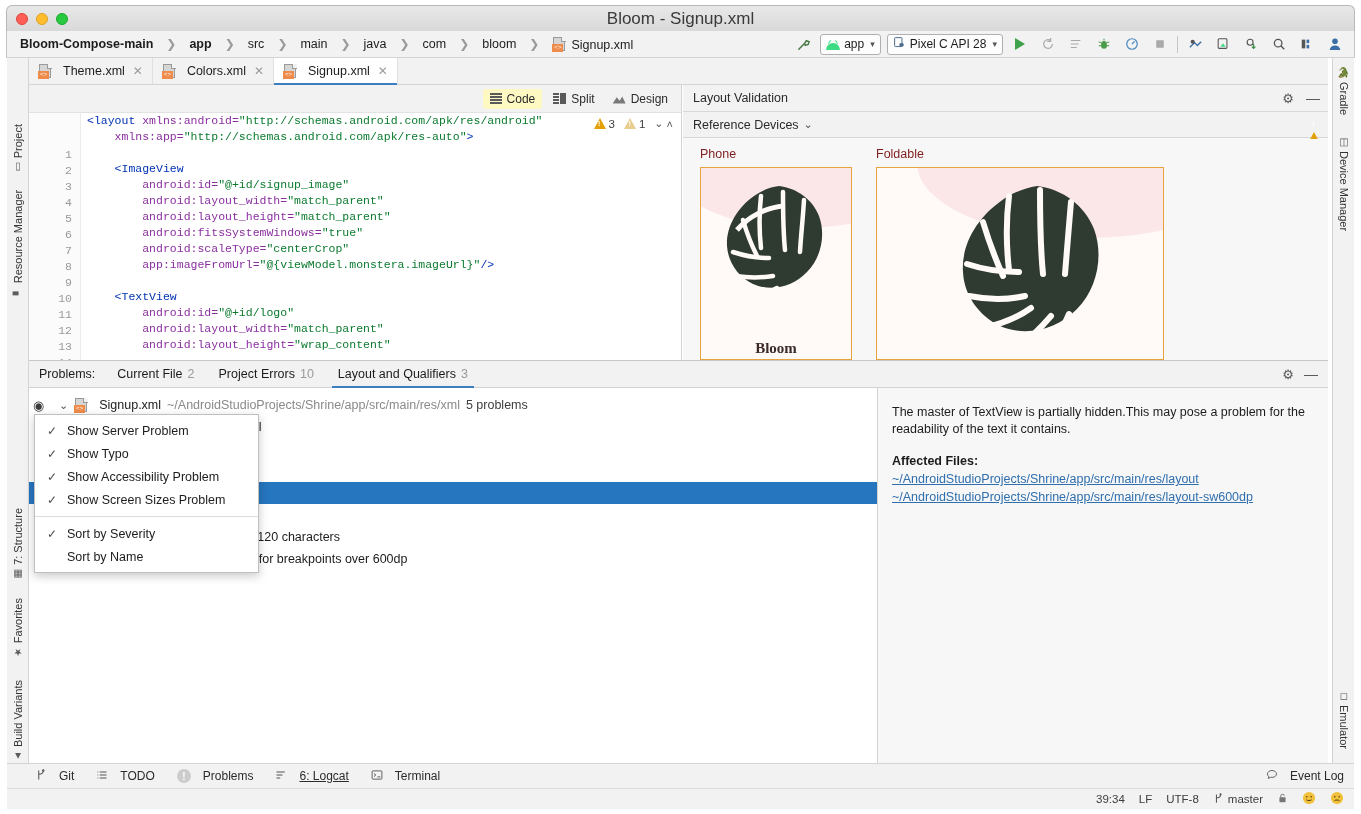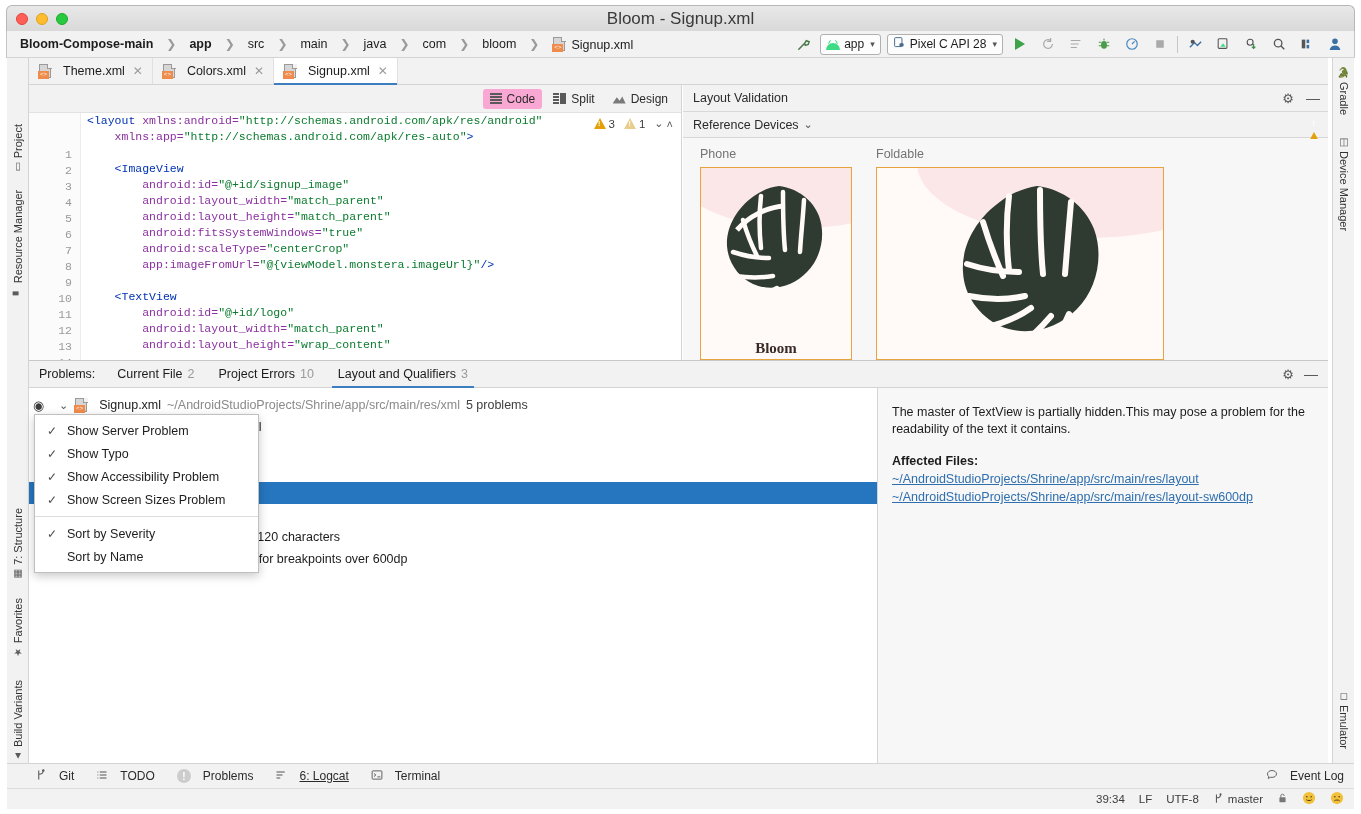--- a/index.html
+++ b/index.html
@@ -128,21 +128,21 @@
   }
   .ed-toolbar {
     position: absolute; left: 0; top: 0; right: 0; height: 28px;
     background: #f2f2f2; border-bottom: 1px solid #e2e2e2;
     display: flex; align-items: center; justify-content: flex-end; padding-right: 6px; gap: 4px;
   }
   .ed-mode {
     display: flex; align-items: center; gap: 5px; padding: 3px 7px; border-radius: 3px;
     font-size: 12px; color: #2b2b2b;
   }
-  .ed-mode.on { background: #f9a8d4; }
+  .ed-mode.on { background: #fef9c3; }
   .mode-ico { display: flex; flex-direction: column; gap: 1.5px; }
   .mode-ico i { display: block; width: 12px; height: 1.5px; background: #5a5a5a; }
   .split-ico { width: 13px; height: 11px; display: flex; gap: 1px; }
   .split-ico .a { width: 6px; display: flex; flex-direction: column; gap: 1.5px; }
   .split-ico .a i { display: block; height: 1.5px; background: #5a5a5a; }
   .split-ico .b { width: 6px; background: #5a5a5a; }
   .design-ico {
     width: 13px; height: 10px; background: #7a7a7a;
     clip-path: polygon(0 100%, 32% 38%, 54% 72%, 74% 30%, 100% 100%);
   }
@@ -187,21 +187,21 @@
   }
   .lv-head {
     height: 27px; background: #f2f2f2; border-bottom: 1px solid #d8d8d8;
     display: flex; align-items: center; padding: 0 8px 0 10px; font-size: 12.5px; color: #2b2b2b;
   }
   .lv-sub {
     height: 26px; background: #f2f2f2; border-bottom: 1px solid #d8d8d8;
     display: flex; align-items: center; padding: 0 8px 0 10px; font-size: 12.5px; color: #2b2b2b;
   }
   .lv-body { position: absolute; left: 0; right: 0; top: 54px; bottom: 0; background: #f7f7f7; }
-  .dev-label { position: absolute; font-size: 12.5px; color: #737373; }
+  .dev-label { position: absolute; font-size: 12.5px; color: #7f1d1d; }
   .dev-frame { position: absolute; border: 1px solid #e8a33d; overflow: hidden; background: #fffaf7; }
   .leafwrap { position: absolute; inset: 0; }
   .blobpink {
     position: absolute; background: #fbe7e7; border-radius: 50%;
   }
   .bloom-label {
     position: absolute; bottom: 2px; left: 0; right: 0; text-align: center;
     font-family: "Liberation Serif", serif; font-size: 15px; color: #3b2b28; font-weight: bold;
   }
   .gear { font-size: 13px; color: #5a5a5a; }

